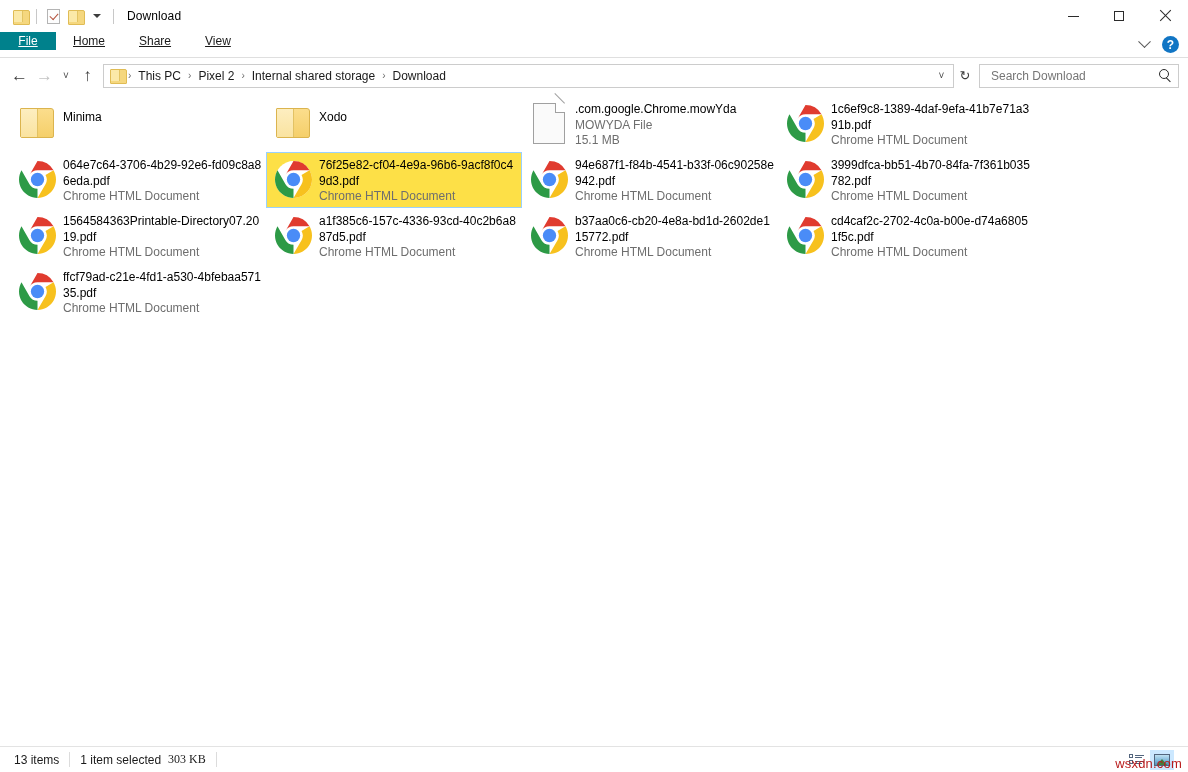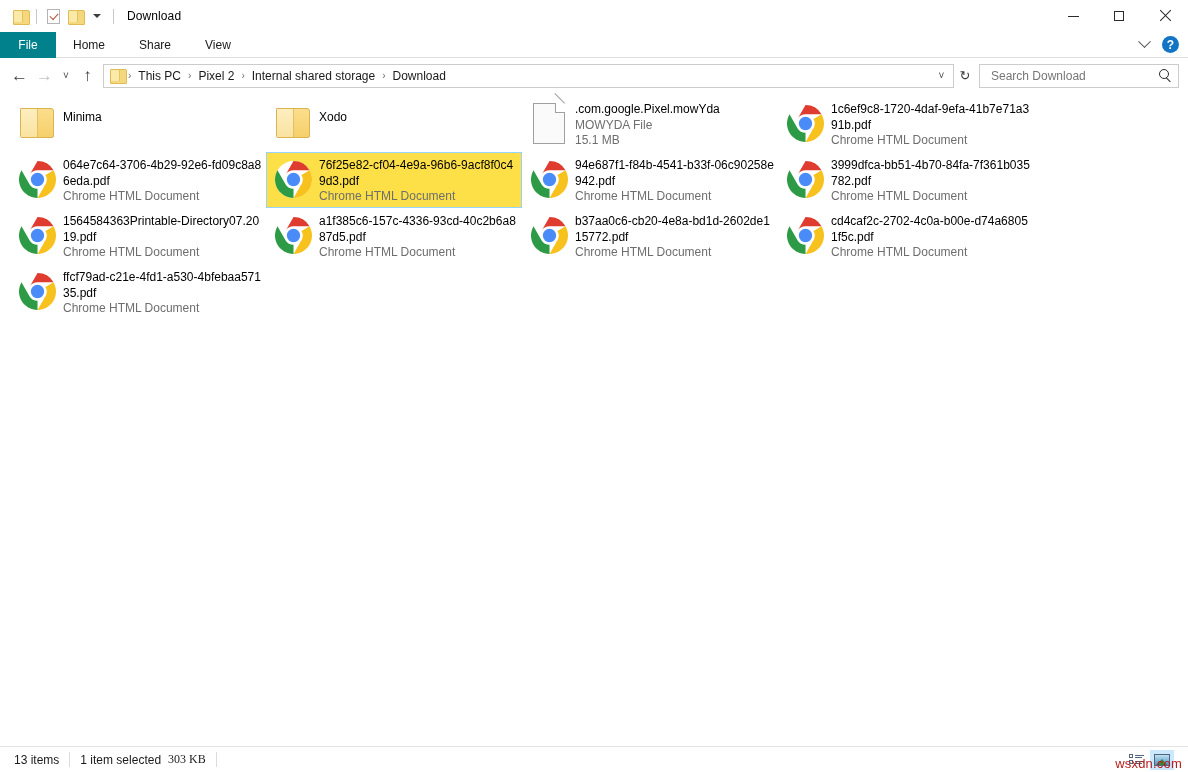--- a/index.html
+++ b/index.html
@@ -118,26 +118,27 @@
   .ribbon {
     flex: 0 0 26px;
     height: 26px;
     background: #ffffff;
     border-bottom: 1px solid #dfdfdf;
     display: flex;
     align-items: stretch;
     position: relative;
   }
   .tab {
-    height: 26px;
+    height: 18px;
     padding: 0 17px;
     display: flex; align-items: center;
     font-size: 12px;
     color: #1a1a1a;
     white-space: nowrap;
+    text-decoration: underline;
   }
   .tab.file {
     background: #00818c;
     color: #ffffff;
     padding: 0 16px;
     min-width: 56px;
     justify-content: center;
   }
   .ribbon-right {
     margin-left: auto;
@@ -598,21 +599,21 @@
           </div>
         </div>
         <div class="tile">
           <div class="tile-icon">
             <span class="file-icon">
               <span class="fold"></span>
               <span class="foldline"></span>
             </span>
           </div>
           <div class="tile-text">
-            <div class="tile-name">.com.google.Pixel.mowYda</div>
+            <div class="tile-name">.com.google.Chrome.mowYda</div>
             <div class="tile-sub">MOWYDA File</div>
             <div class="tile-sub2">15.1 MB</div>
           </div>
         </div>
         <div class="tile">
           <div class="tile-icon">
             <svg class="chrome-icon" viewBox="0 0 100 100">
               <defs>
                 <clipPath id="c1">
                   <path d="M50 0 A50 50 0 0 1 93.3 25 L50 25 A25 25 0 0 0 28.3 37.5 Z"></path>
@@ -621,21 +622,21 @@
               <circle cx="50" cy="50" r="50" fill="#ffffff"></circle>
               <path d="M50 0 A50 50 0 0 1 93.30 25 L50 25 A25 25 0 0 0 28.35 37.5 Z" fill="#e03b2f"></path>
               <path d="M93.30 25 A50 50 0 0 1 50 100 L71.65 62.5 A25 25 0 0 0 71.65 37.5 L93.30 25 Z" fill="#f7c11e"></path>
               <path d="M50 100 A50 50 0 0 1 6.70 25 L28.35 62.5 A25 25 0 0 0 50 75 Z" fill="#2d9a46"></path>
               <path d="M6.70 25 A50 50 0 0 1 50 0 L50 25 A25 25 0 0 0 28.35 37.5 Z" fill="#e03b2f" opacity="0"></path>
               <circle cx="50" cy="50" r="23" fill="#ffffff"></circle>
               <circle cx="50" cy="50" r="18" fill="#4a8cf7"></circle>
             </svg>
           </div>
           <div class="tile-text">
-            <div class="tile-name">1c6ef9c8-1720-4daf-9efa-41b7e71a391b.pdf</div>
+            <div class="tile-name">1c6ef9c8-1389-4daf-9efa-41b7e71a391b.pdf</div>
             <div class="tile-sub">Chrome HTML Document</div>
           </div>
         </div>
         <div class="tile">
           <div class="tile-icon">
             <svg class="chrome-icon" viewBox="0 0 100 100">
               <defs>
                 <clipPath id="c1">
                   <path d="M50 0 A50 50 0 0 1 93.3 25 L50 25 A25 25 0 0 0 28.3 37.5 Z"></path>
                 </clipPath>

